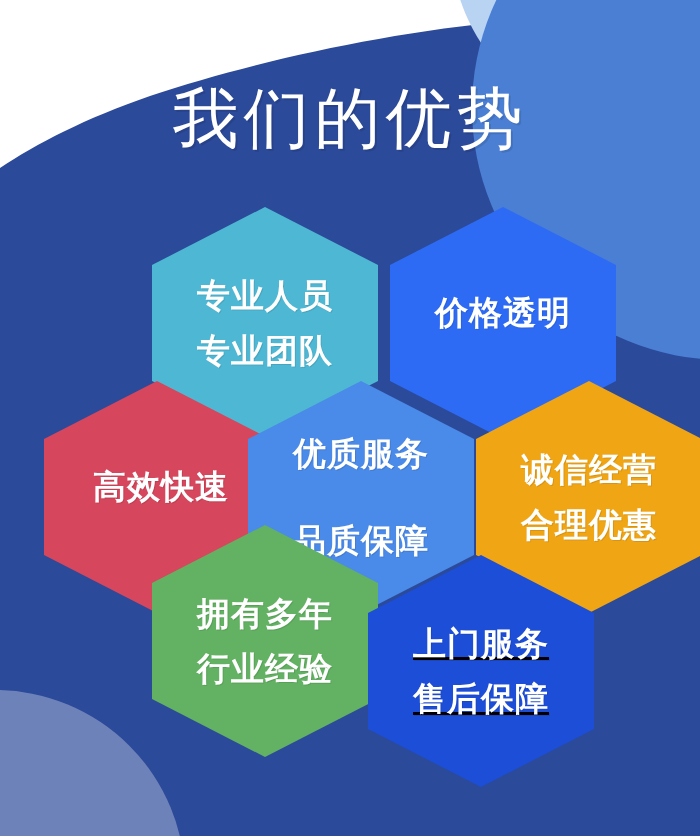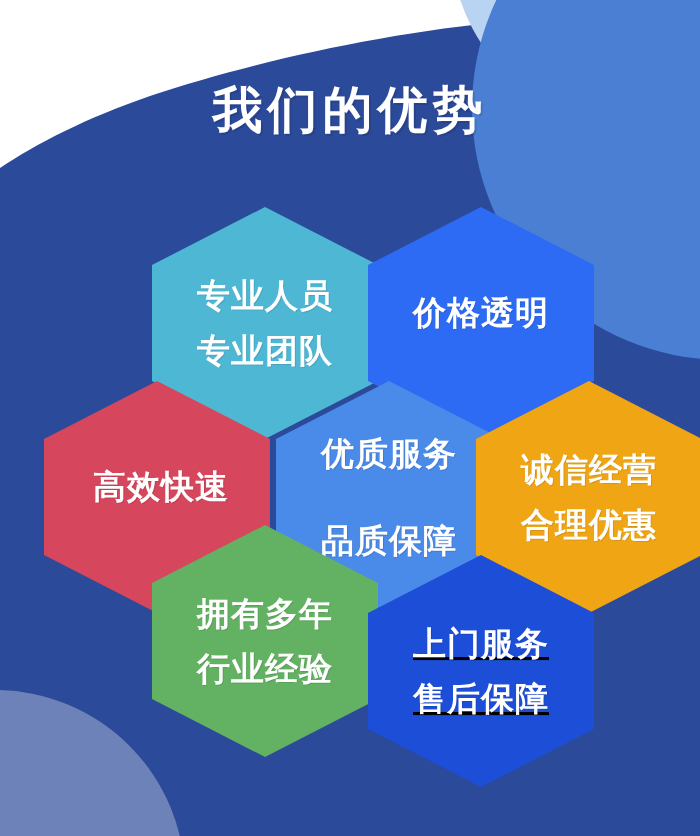--- a/index.html
+++ b/index.html
@@ -18,22 +18,22 @@
   }
   .bg-svg{display:block;width:700px;height:836px;}
 
   
   .title{
     position:absolute;
     left:0;right:0;top:82px;
     z-index:5;
     text-align:center;
     color:#ffffff;
-    font-size:50px;
-    font-weight:bold;
+    font-size:66px;
+    font-weight:normal;
     letter-spacing:5px;
     line-height:1.12;
     text-shadow:2px 2px 0 rgba(0,0,0,0.10);
     white-space:nowrap;
   }
 
   
   .hex-wrap{
     position:absolute;left:0;top:0;width:700px;height:836px;z-index:4;
   }
@@ -56,21 +56,21 @@
     line-height:1.0;
     white-space:nowrap;
     text-shadow:1px 1px 0 rgba(0,0,0,0.10);
   }
   .hex .line.l1{margin-bottom:22px;}
 
   
   .hex.r1c1{left:152px;top:207px;}
   .hex.r1c2{left:368px;top:207px;}
   .hex.r2c1{left:44px;top:381px;padding-left:8px;}
-  .hex.r2c2{left:276px;top:381px;gap:32px;}
+  .hex.r2c2{left:248px;top:381px;gap:32px;}
   .hex.r2c3{left:476px;top:381px;}
   .hex.r3c1{left:152px;top:525px;}
   .hex.r3c2{left:368px;top:555px;}
 </style>
 </head>
 <body>
 
 <div id="stage">
 
   <div class="bg-panel">
@@ -90,21 +90,21 @@
 
   <div class="title">我们的优势</div>
 
   <div class="hex-wrap">
 
     <div class="hex r1c1" style="background: rgb(78, 184, 212);">
       <span class="line l1">专业人员</span>
       <span class="line l2">专业团队</span>
     </div>
 
-    <div class="hex r1c2" style="background: rgb(46, 107, 245);">
+    <div class="hex r1c2" style="background: rgb(46, 107, 245); margin-left: 22px;">
       <span class="line l1">价格透明</span>
     </div>
 
     <div class="hex r2c1" style="background: rgb(214, 70, 92);">
       <span class="line l1">高效快速</span>
     </div>
 
     <div class="hex r2c2" style="background: rgb(74, 138, 232);">
       <span class="line l1">优质服务</span>
       <span class="line l2">品质保障</span>

